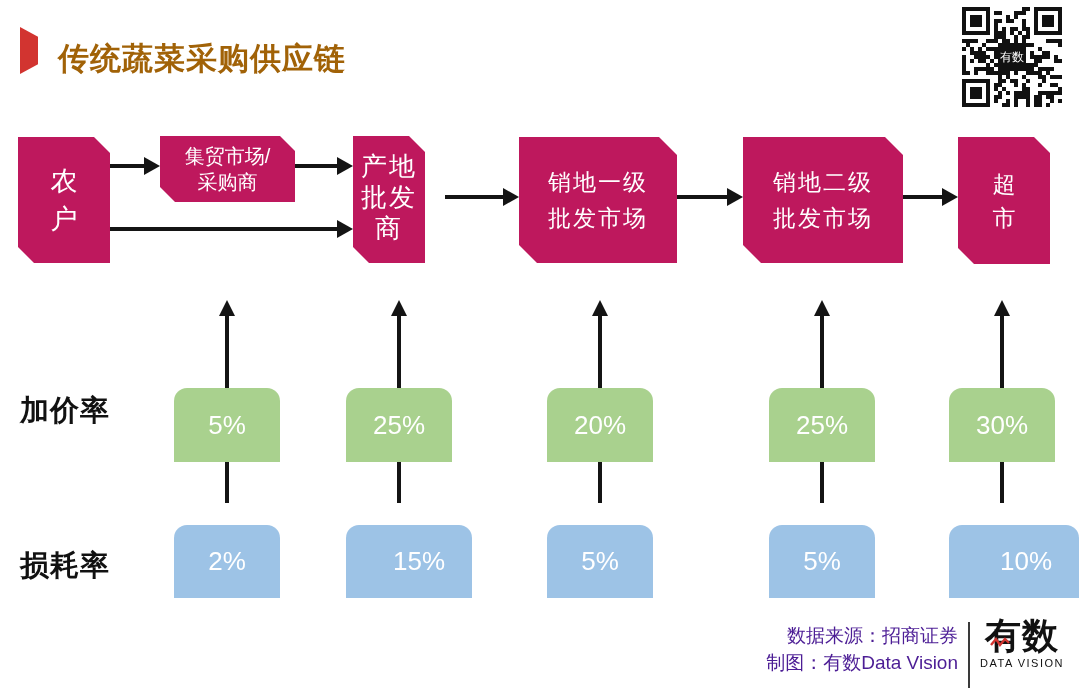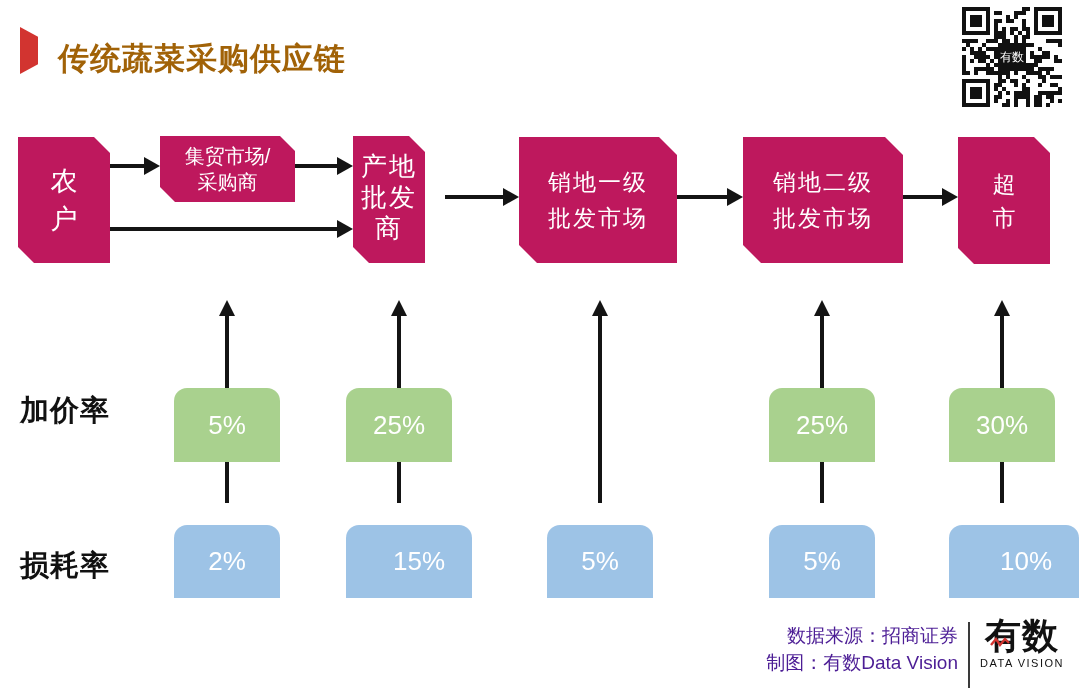--- a/index.html
+++ b/index.html
@@ -347,20 +347,23 @@
       <i class="vshaft"></i>
     </div>
 
   <div class="row-label" style="top:391px;">加价率</div>
   <div class="rate green" style="left:174px;">
       <span>5%</span>
     </div>
   <div class="rate green" style="left:346px;">
       <span>25%</span>
     </div>
+  <div class="rate green" style="left:547px;">
+      <span>20%</span>
+    </div>
   <div class="rate green" style="left:769px;">
       <span>25%</span>
     </div>
   <div class="rate green" style="left:949px;">
       <span>30%</span>
     </div>
 
   <div class="row-label" style="top:546px;">损耗率</div>
   <div class="rate blue" style="left:174px;">
       <span>2%</span>

